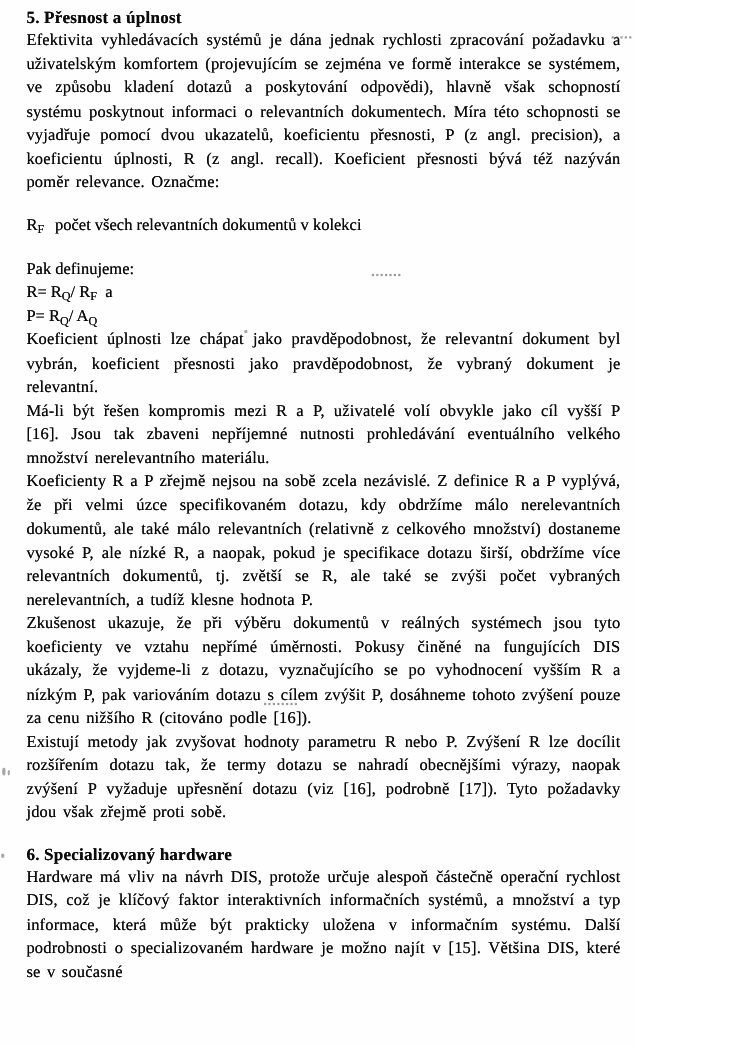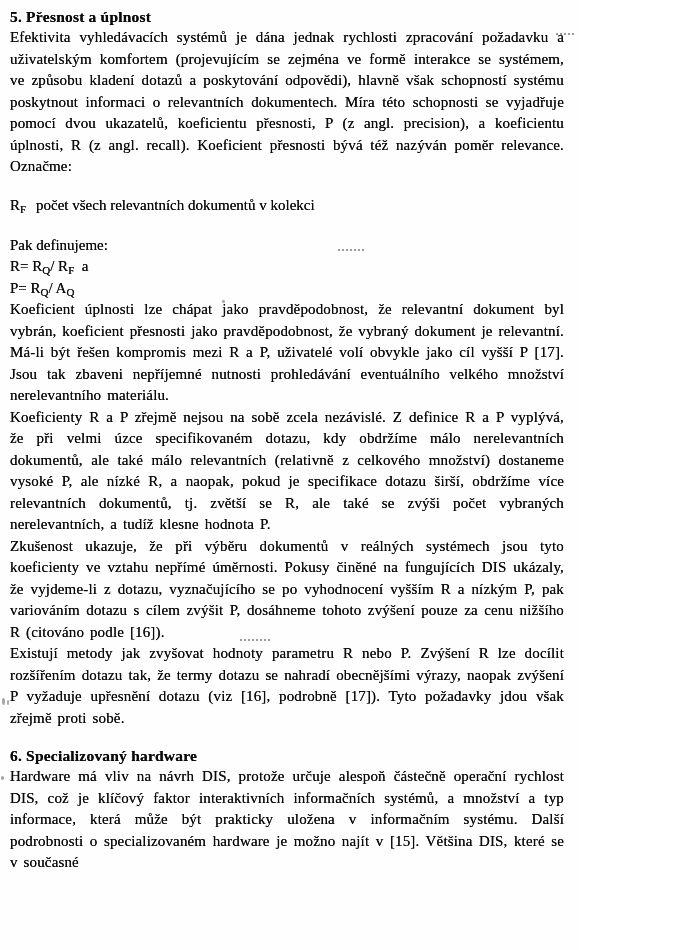--- a/index.html
+++ b/index.html
@@ -11,21 +11,21 @@
     width: 682px;
     height: 950px;
     overflow: hidden;
     position: relative;
   }
   .page {
     position: relative;
     width: 578px;
     height: 950px;
     box-sizing: border-box;
-    padding: 6px 14px 0 10px;
+    padding: 6px 14px 0 24px;
     background: #fefefe;
     color: #0b0b0b;
     font-family: "Liberation Serif", "DejaVu Serif", serif;
     font-size: 15px;
     line-height: 21.5px;
     text-shadow: 0 0 0.55px rgba(0,0,0,0.85);
     overflow: hidden;
   }
   .heading {
     font-weight: bold;
@@ -109,21 +109,21 @@
   </div>
 
   <div class="formula-block m-define">
     <div>Pak definujeme:</div>
     <div class="formula-line"><span>R= R</span><sub>Q</sub><span>/ R</span><sub>F</sub><span style="white-space:pre">  a</span></div>
     <div class="formula-line"><span>P= R</span><sub>Q</sub><span>/ A</span><sub>Q</sub><span style="white-space:pre"></span></div>
   </div>
 
   <p class="body-par m-interp">Koeficient úplnosti lze chápat jako pravděpodobnost, že relevantní dokument byl vybrán, koeficient přesnosti jako pravděpodobnost, že vybraný dokument je relevantní.</p>
 
-  <p class="body-par m-comp">Má-li být řešen kompromis mezi R a P, uživatelé volí obvykle jako cíl vyšší P [17]. Jsou tak zbaveni nepříjemné nutnosti prohledávání eventuálního velkého množství nerelevantního materiálu.</p>
+  <p class="body-par m-comp">Má-li být řešen kompromis mezi R a P, uživatelé volí obvykle jako cíl vyšší P [16]. Jsou tak zbaveni nepříjemné nutnosti prohledávání eventuálního velkého množství nerelevantního materiálu.</p>
 
   <p class="body-par m-depend">Koeficienty R a P zřejmě nejsou na sobě zcela nezávislé. Z definice R a P vyplývá, že při velmi úzce specifikovaném dotazu, kdy obdržíme málo nerelevantních dokumentů, ale také málo relevantních (relativně z celkového množství) dostaneme vysoké P, ale nízké R, a naopak, pokud je specifikace dotazu širší, obdržíme více relevantních dokumentů, tj. zvětší se R, ale také se zvýši počet vybraných nerelevantních, a tudíž klesne hodnota P.</p>
 
   <p class="body-par m-exper">Zkušenost ukazuje, že při výběru dokumentů v reálných systémech jsou tyto koeficienty ve vztahu nepřímé úměrnosti. Pokusy činěné na fungujících DIS ukázaly, že vyjdeme-li z dotazu, vyznačujícího se po vyhodnocení vyšším R a nízkým P, pak variováním dotazu s cílem zvýšit P, dosáhneme tohoto zvýšení pouze za cenu nižšího R (citováno podle [16]).</p>
 
   <p class="body-par m-methods">Existují metody jak zvyšovat hodnoty parametru R nebo P. Zvýšení R lze docílit rozšířením dotazu tak, že termy dotazu se nahradí obecnějšími výrazy, naopak zvýšení P vyžaduje upřesnění dotazu (viz [16], podrobně [17]). Tyto požadavky jdou však zřejmě proti sobě.</p>
 
   <h2 class="heading heading-6">6. Specializovaný hardware</h2>
 
   <p class="body-par m-hw">Hardware má vliv na návrh DIS, protože určuje alespoň částečně operační rychlost DIS, což je klíčový faktor interaktivních informačních systémů, a množství a typ informace, která může být prakticky uložena v informačním systému. Další podrobnosti o specializovaném hardware je možno najít v [15]. Většina DIS, které se v současné</p>

